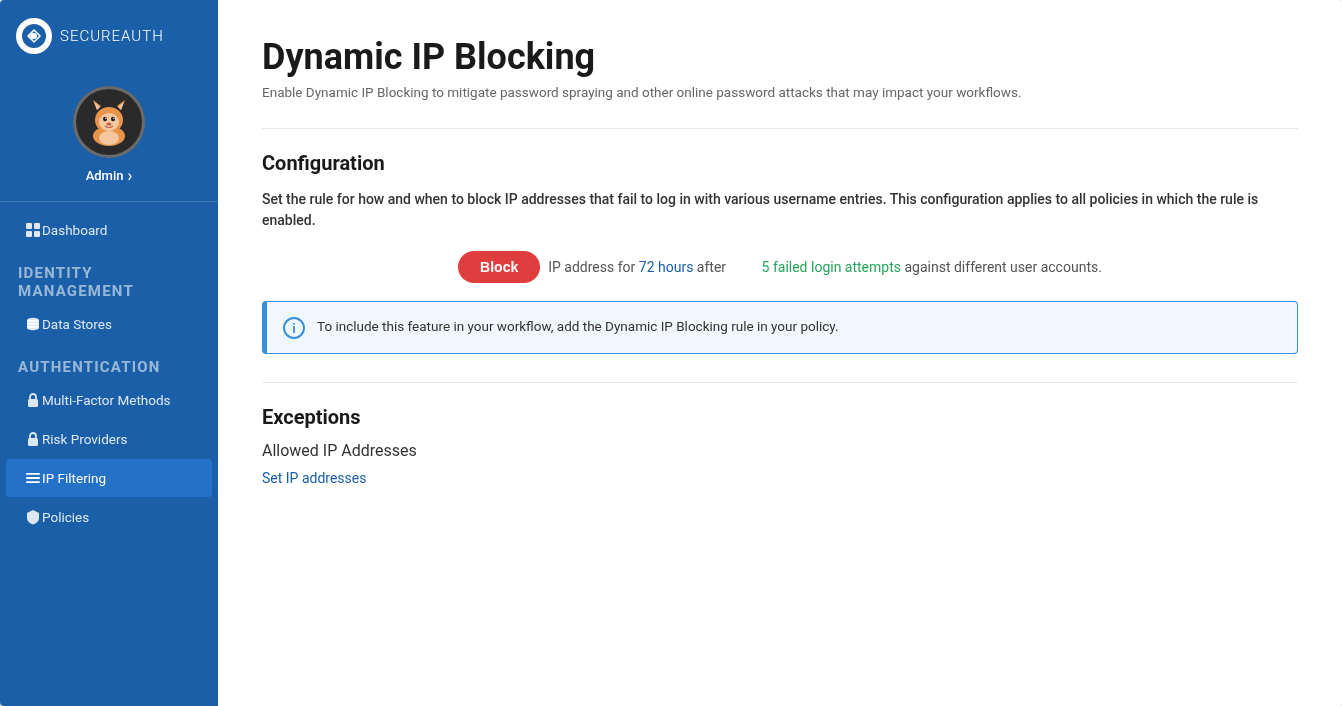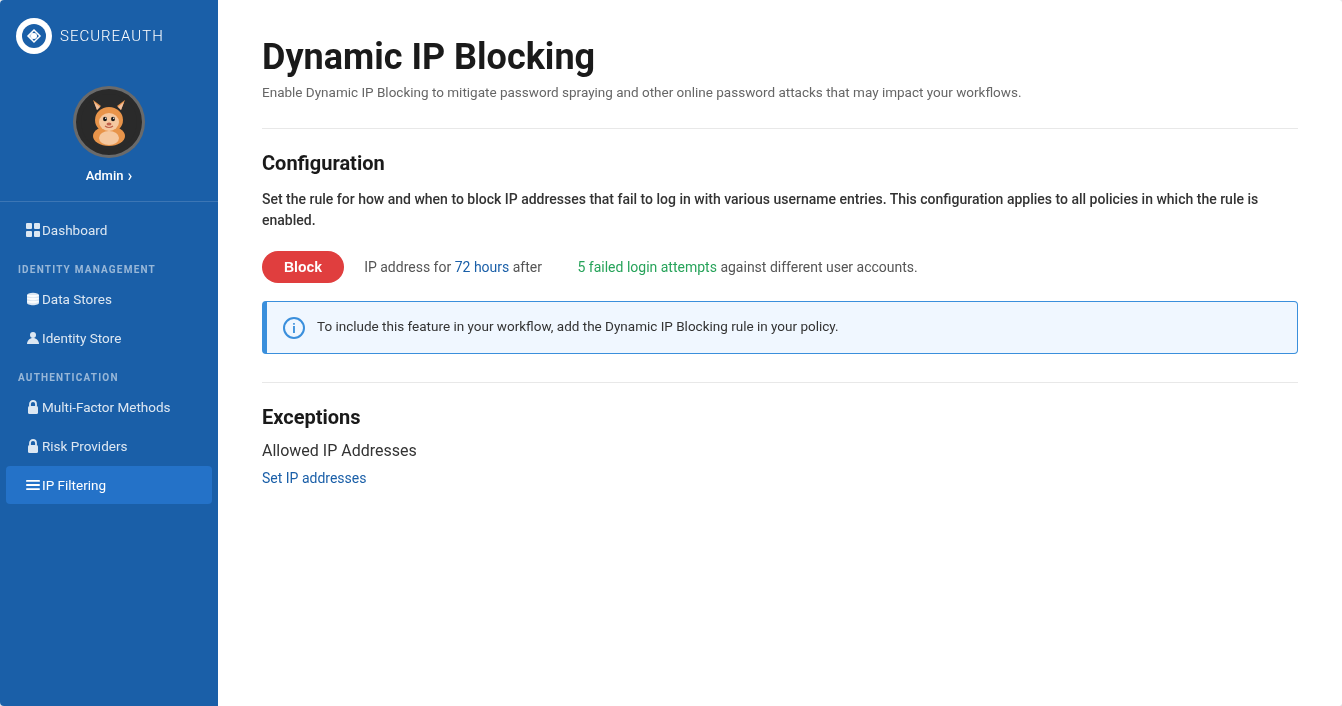--- a/index.html
+++ b/index.html
@@ -90,21 +90,21 @@
       padding: 10px 18px;
       color: rgba(255,255,255,0.85);
       font-size: 13.5px;
       cursor: pointer;
       border-radius: 4px;
       margin: 1px 6px;
       transition: background 0.15s;
     }
     .nav-item.active { background: #2472c8; color: #fff; }
     .nav-section-label {
-      font-size: 10px;
+      font-size: 15px;
       font-weight: 700;
       letter-spacing: 1.2px;
       color: rgba(255,255,255,0.55);
       padding: 14px 18px 4px 18px;
       text-transform: uppercase;
     }
     .nav-icon { width: 18px; height: 18px; display: flex; align-items: center; justify-content: center; flex-shrink: 0; }
     
     .main-content {
       flex: 1;
@@ -137,22 +137,23 @@
     .config-description {
       font-size: 14px;
       color: #333;
       margin-bottom: 20px;
       line-height: 1.5;
       font-weight: 500;
     }
     .block-rule-row {
       display: flex;
       align-items: center;
-      gap: 20px;
+      gap: 8px;
       margin-bottom: 18px;
+      justify-content: center;
     }
     .block-btn {
       background: #e03e3e;
       color: #fff;
       border: none;
       border-radius: 20px;
       padding: 8px 22px;
       font-size: 14px;
       font-weight: 600;
       cursor: pointer;
@@ -285,29 +286,20 @@
           <svg width="16" height="16" viewBox="0 0 16 16" fill="currentColor">
             <ellipse cx="8" cy="4" rx="6" ry="2.2"></ellipse>
             <path d="M2 4v3c0 1.2 2.7 2.2 6 2.2s6-1 6-2.2V4"></path>
             <path d="M2 7v3c0 1.2 2.7 2.2 6 2.2s6-1 6-2.2V7"></path>
             <path d="M2 10v2c0 1.2 2.7 2.2 6 2.2s6-1 6-2.2v-2"></path>
           </svg>
         </span>
         <span>Data Stores</span>
       </div>
 
-      <div class="nav-item">
-        <span class="nav-icon">
-          <svg width="16" height="16" viewBox="0 0 16 16" fill="currentColor">
-            <circle cx="8" cy="5" r="3"></circle>
-            <path d="M2 14c0-3.3 2.7-6 6-6s6 2.7 6 6"></path>
-          </svg>
-        </span>
-        <span>Identity Store</span>
-      </div>
 
       <div class="nav-section-label">AUTHENTICATION</div>
 
       <div class="nav-item">
         <span class="nav-icon">
           <svg width="16" height="16" viewBox="0 0 16 16" fill="currentColor">
             <rect x="3" y="7" width="10" height="8" rx="1.5"></rect>
             <path d="M5 7V5a3 3 0 1 1 6 0v2" fill="none" stroke="currentColor" stroke-width="1.8"></path>
           </svg>
         </span>
@@ -328,20 +320,28 @@
         <span class="nav-icon">
           <svg width="16" height="16" viewBox="0 0 16 16" fill="currentColor">
             <rect x="1" y="3" width="14" height="1.8" rx="0.9"></rect>
             <rect x="1" y="7.1" width="14" height="1.8" rx="0.9"></rect>
             <rect x="1" y="11.2" width="14" height="1.8" rx="0.9"></rect>
           </svg>
         </span>
         <span>IP Filtering</span>
       </div>
 
+      <div class="nav-item">
+        <span class="nav-icon">
+          <svg width="16" height="16" viewBox="0 0 16 16" fill="currentColor">
+            <path d="M8 1L2 4v5c0 3 2.5 5.5 6 6.5 3.5-1 6-3.5 6-6.5V4z"></path>
+          </svg>
+        </span>
+        <span>Policies</span>
+      </div>
     </nav>
   </div>
 
   <div class="main-content">
     <h1 class="page-title">Dynamic IP Blocking</h1>
     <p class="page-subtitle">Enable Dynamic IP Blocking to mitigate password spraying and other online password attacks that may impact your workflows.</p>
 
     <hr class="section-divider">
 
     <h2 class="section-title">Configuration</h2>

